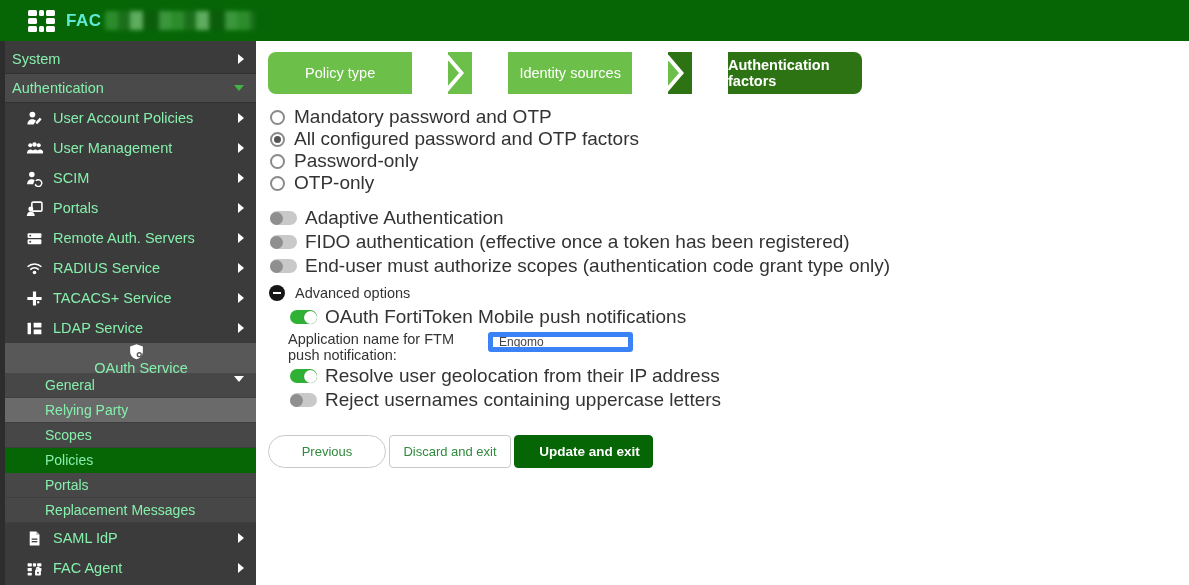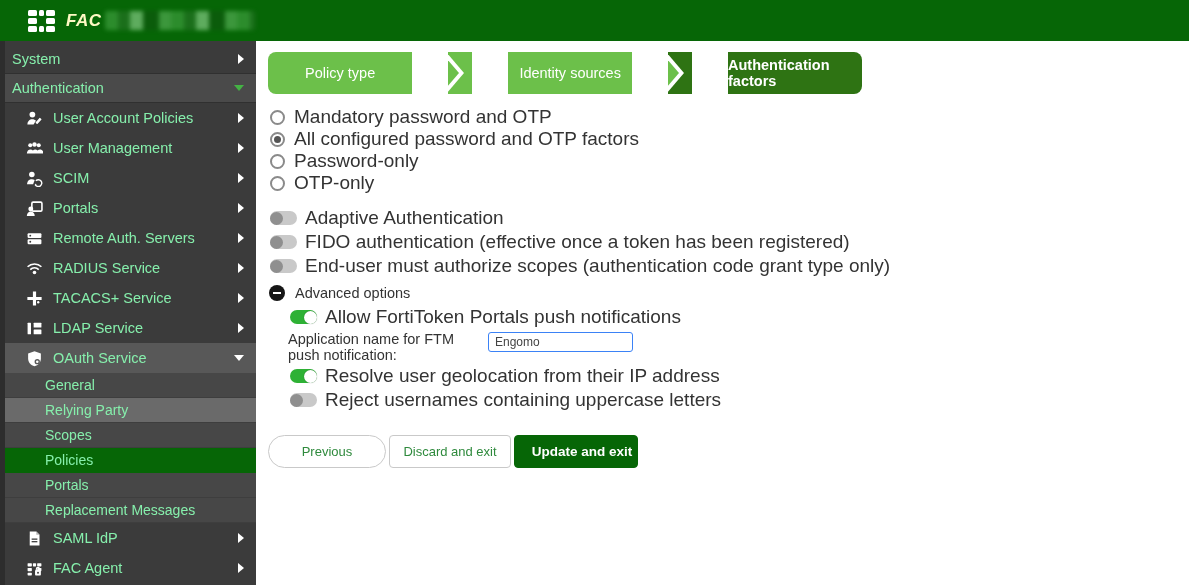--- a/index.html
+++ b/index.html
@@ -9,32 +9,32 @@
     background:#fff; overflow:hidden;
     -webkit-font-smoothing: antialiased;
   }
   .app { display:grid; grid-template-columns:256px 933px; grid-template-rows:41px 544px; width:1189px; height:585px; }
 
   
   header { grid-column:1/3; background:#066606; display:flex; align-items:center; padding-left:28px; }
   .logo-grid { display:grid; grid-template-columns:9px 5px 9px; grid-template-rows:6px 6px 6px; gap:2px; margin-right:11px; }
   .logo-grid span { background:#fff; border-radius:1.5px; }
   .logo-grid span.hole { background:transparent; }
-  .brand { color:#fef9c3; font-weight:bold; font-size:17px; letter-spacing:.5px;font-style:italic; }
+  .brand { color:#5eead4; font-weight:bold; font-size:17px; letter-spacing:.5px; }
   .redacted { width:150px; height:19px; margin-left:3px; border-radius:2px;
     background: repeating-linear-gradient(90deg,#2f8f2f 0 13px,#1d701d 13px 25px,#63b063 25px 38px,#0c5c0c 38px 54px,#3f9a3f 54px 66px);
     filter: blur(2.2px); opacity:.95; }
 
   
   .sidebar { background:#3b3b3b; color:#86efac; position:relative; padding-top:4px; overflow:hidden; }
   .sidebar::before { content:''; position:absolute; left:0; top:0; bottom:0; width:5px; background:#2d2d2d; z-index:5; }
   .nav-top { height:29px; display:flex; align-items:center; padding:0 12px 0 12px; font-size:14.5px; border-bottom:1px solid #303030; cursor:pointer; }
   .nav-top.expanded { background:#4a4a4a; }
   .nav-l2 { height:30px; display:flex; align-items:center; padding-left:26px; font-size:14.5px; cursor:pointer; }
-  .nav-l2.expanded { background:#585858; }
+  .nav-l2.expanded { background:#585858;flex-direction:column; }
   .nav-l2 .nav-ic { width:19px; height:17px; margin-right:8px; flex-shrink:0; display:flex; align-items:center; }
   .nav-l3 { height:25px; display:flex; align-items:center; padding-left:45px; font-size:14px; background:#474747; border-bottom:1px solid #3e3e3e; cursor:pointer; }
   .nav-l3.hovered { background:#6a6a6a; }
   .nav-l3.active { background:#066606; border-bottom:1px solid #066606; }
   .tri-r { margin-left:auto; width:0; height:0; border-top:5px solid transparent; border-bottom:5px solid transparent; border-left:6px solid #fff; }
   .nav-l2 .tri-r { margin-right:12px; }
   .tri-d { margin-left:auto; width:0; height:0; border-left:5px solid transparent; border-right:5px solid transparent; border-top:6px solid #fff; }
   .tri-d.green { border-top-color:#44b244; }
   .nav-l2 .tri-d { margin-right:12px; }
   .nav-ic svg { fill:#fff; }
@@ -64,27 +64,27 @@
   .switch.off { background:#c9c9c9; }
   .switch.off::after { content:''; position:absolute; left:0; top:.5px; width:13px; height:13px; border-radius:50%; background:#8f8f8f; }
   .switch.on { background:#2eb135; }
   .switch.on::after { content:''; position:absolute; right:0; top:.5px; width:13px; height:13px; border-radius:50%; background:#fff; box-shadow:0 0 1px rgba(0,0,0,.4); }
   .adv-head { display:flex; align-items:center; height:25px; margin-top:2px; font-size:14.5px; }
   .minus-circle { width:16px; height:16px; background:#161616; border-radius:50%; position:relative; margin:0 10px 0 1px; cursor:pointer; flex-shrink:0; }
   .minus-circle::after { content:''; position:absolute; left:4px; top:7px; width:8px; height:2px; background:#fff; }
   .adv-body { margin-left:20px; }
   .appname-row { display:flex; margin:3px 0 1px 0; }
   .appname-row label { width:200px; font-size:14.5px; line-height:15.5px; }
-  .txt { width:145px; height:20px; border:1px solid #3b82f6; border-radius:3px; font-size:12px; padding:0 6px; color:#444; font-family:"Liberation Sans",sans-serif; align-self:flex-start; }
+  .txt { width:145px; height:20px; border:5px solid #3b82f6; border-radius:3px; font-size:12px; padding:0 6px; color:#444; font-family:"Liberation Sans",sans-serif; align-self:flex-start; }
 
   .btn-bar { display:flex; justify-content:flex-start; gap:3px; margin-top:23px; padding-right:29px; }
   .btn { height:33px; display:flex; align-items:center; justify-content:center; font-size:13px; background:#fff; border:1px solid #c9c9c9; color:#2f8a3d; cursor:pointer; font-family:"Liberation Sans",sans-serif; }
   .btn.prev { width:118px; border-radius:17px; }
   .btn.discard { width:122px; border-radius:4px; }
-  .btn.update { width:124px; border-radius:4px; background:#066606; border:1px solid #066606; color:#fff; font-weight:bold; font-size:13.5px;padding-left:12px; }
+  .btn.update { width:139px; border-radius:4px; background:#066606; border:1px solid #066606; color:#fff; font-weight:bold; font-size:13.5px;padding-left:12px; }
 </style>
 </head>
 <body>
 
 <div class="app">
 
   <header>
     <div class="logo-grid">
       <span></span>
         <span></span>
@@ -320,21 +320,21 @@
     </div>
 
     <div class="adv-head">
       <span class="minus-circle"></span>
       <span>Advanced options</span>
     </div>
 
     <div class="adv-body">
       <div class="row trow">
         <span class="switch on"></span>
-        <span>Allow FortiToken Portals push notifications</span>
+        <span>OAuth FortiToken Mobile push notifications</span>
       </div>
       <div class="appname-row">
         <label>Application name for FTM push notification:</label>
         <input class="txt" type="text" value="Engomo" style="">
       </div>
       <div class="row trow">
         <span class="switch on"></span>
         <span>Resolve user geolocation from their IP address</span>
       </div>
       <div class="row trow">

